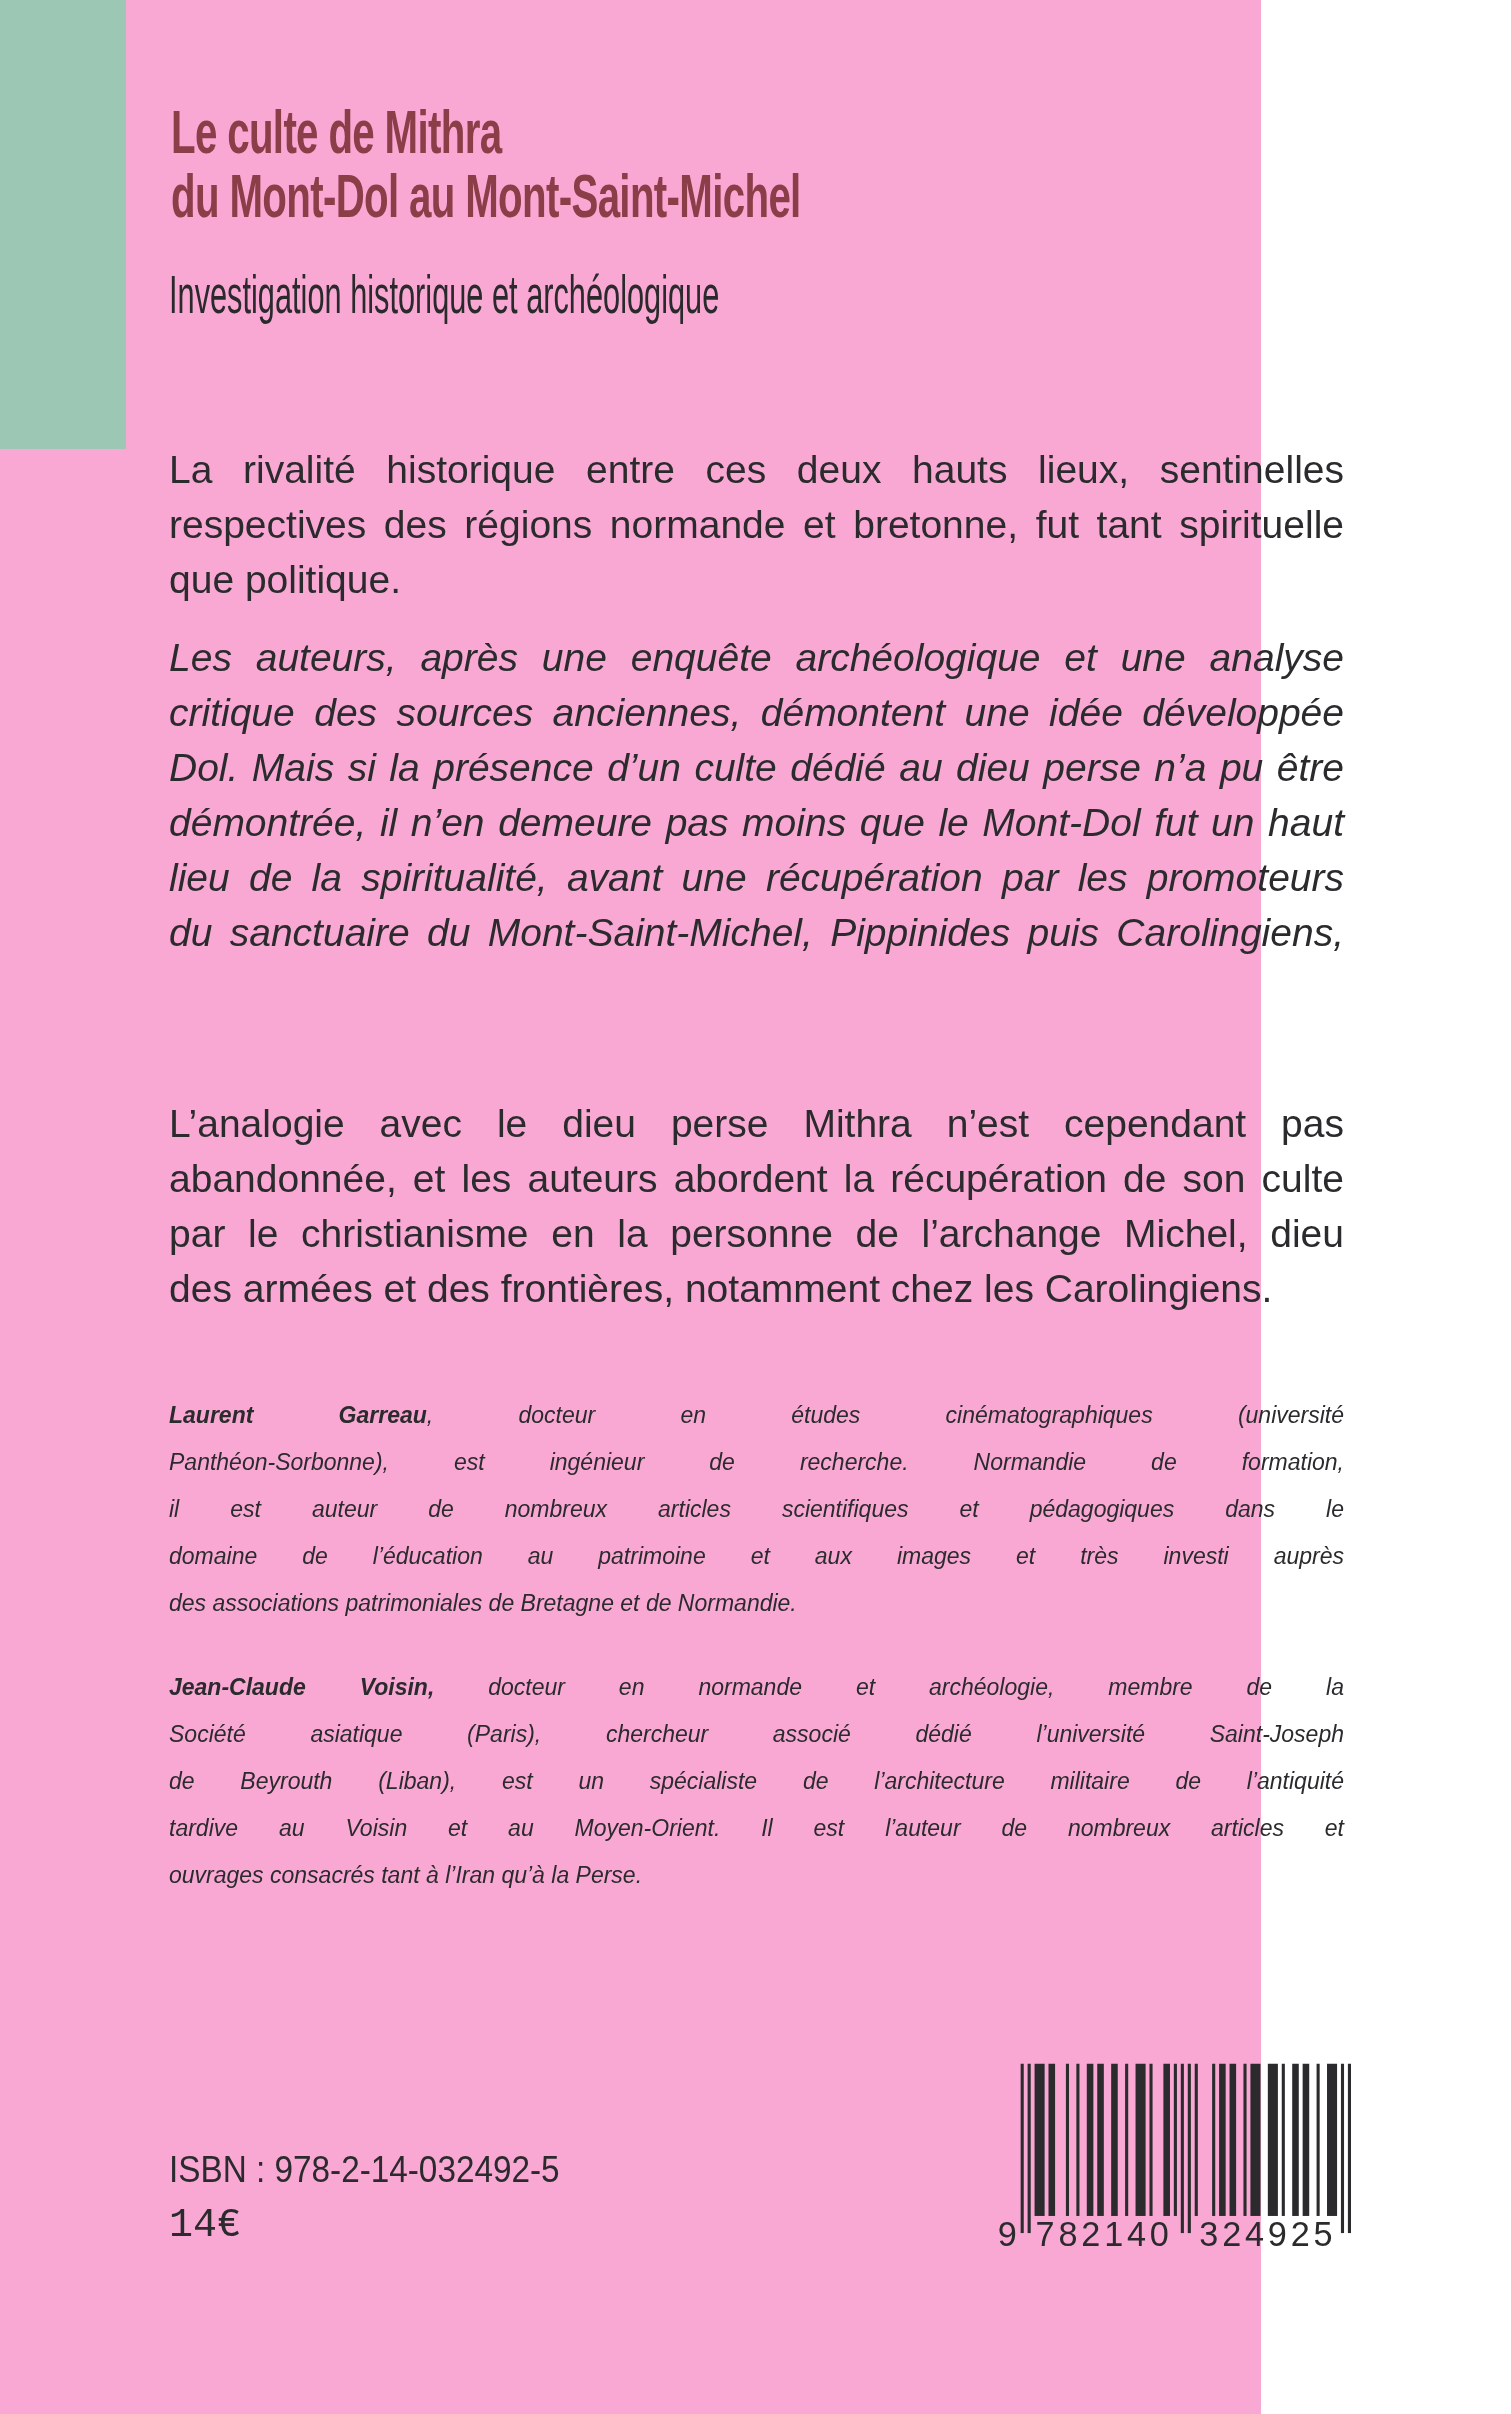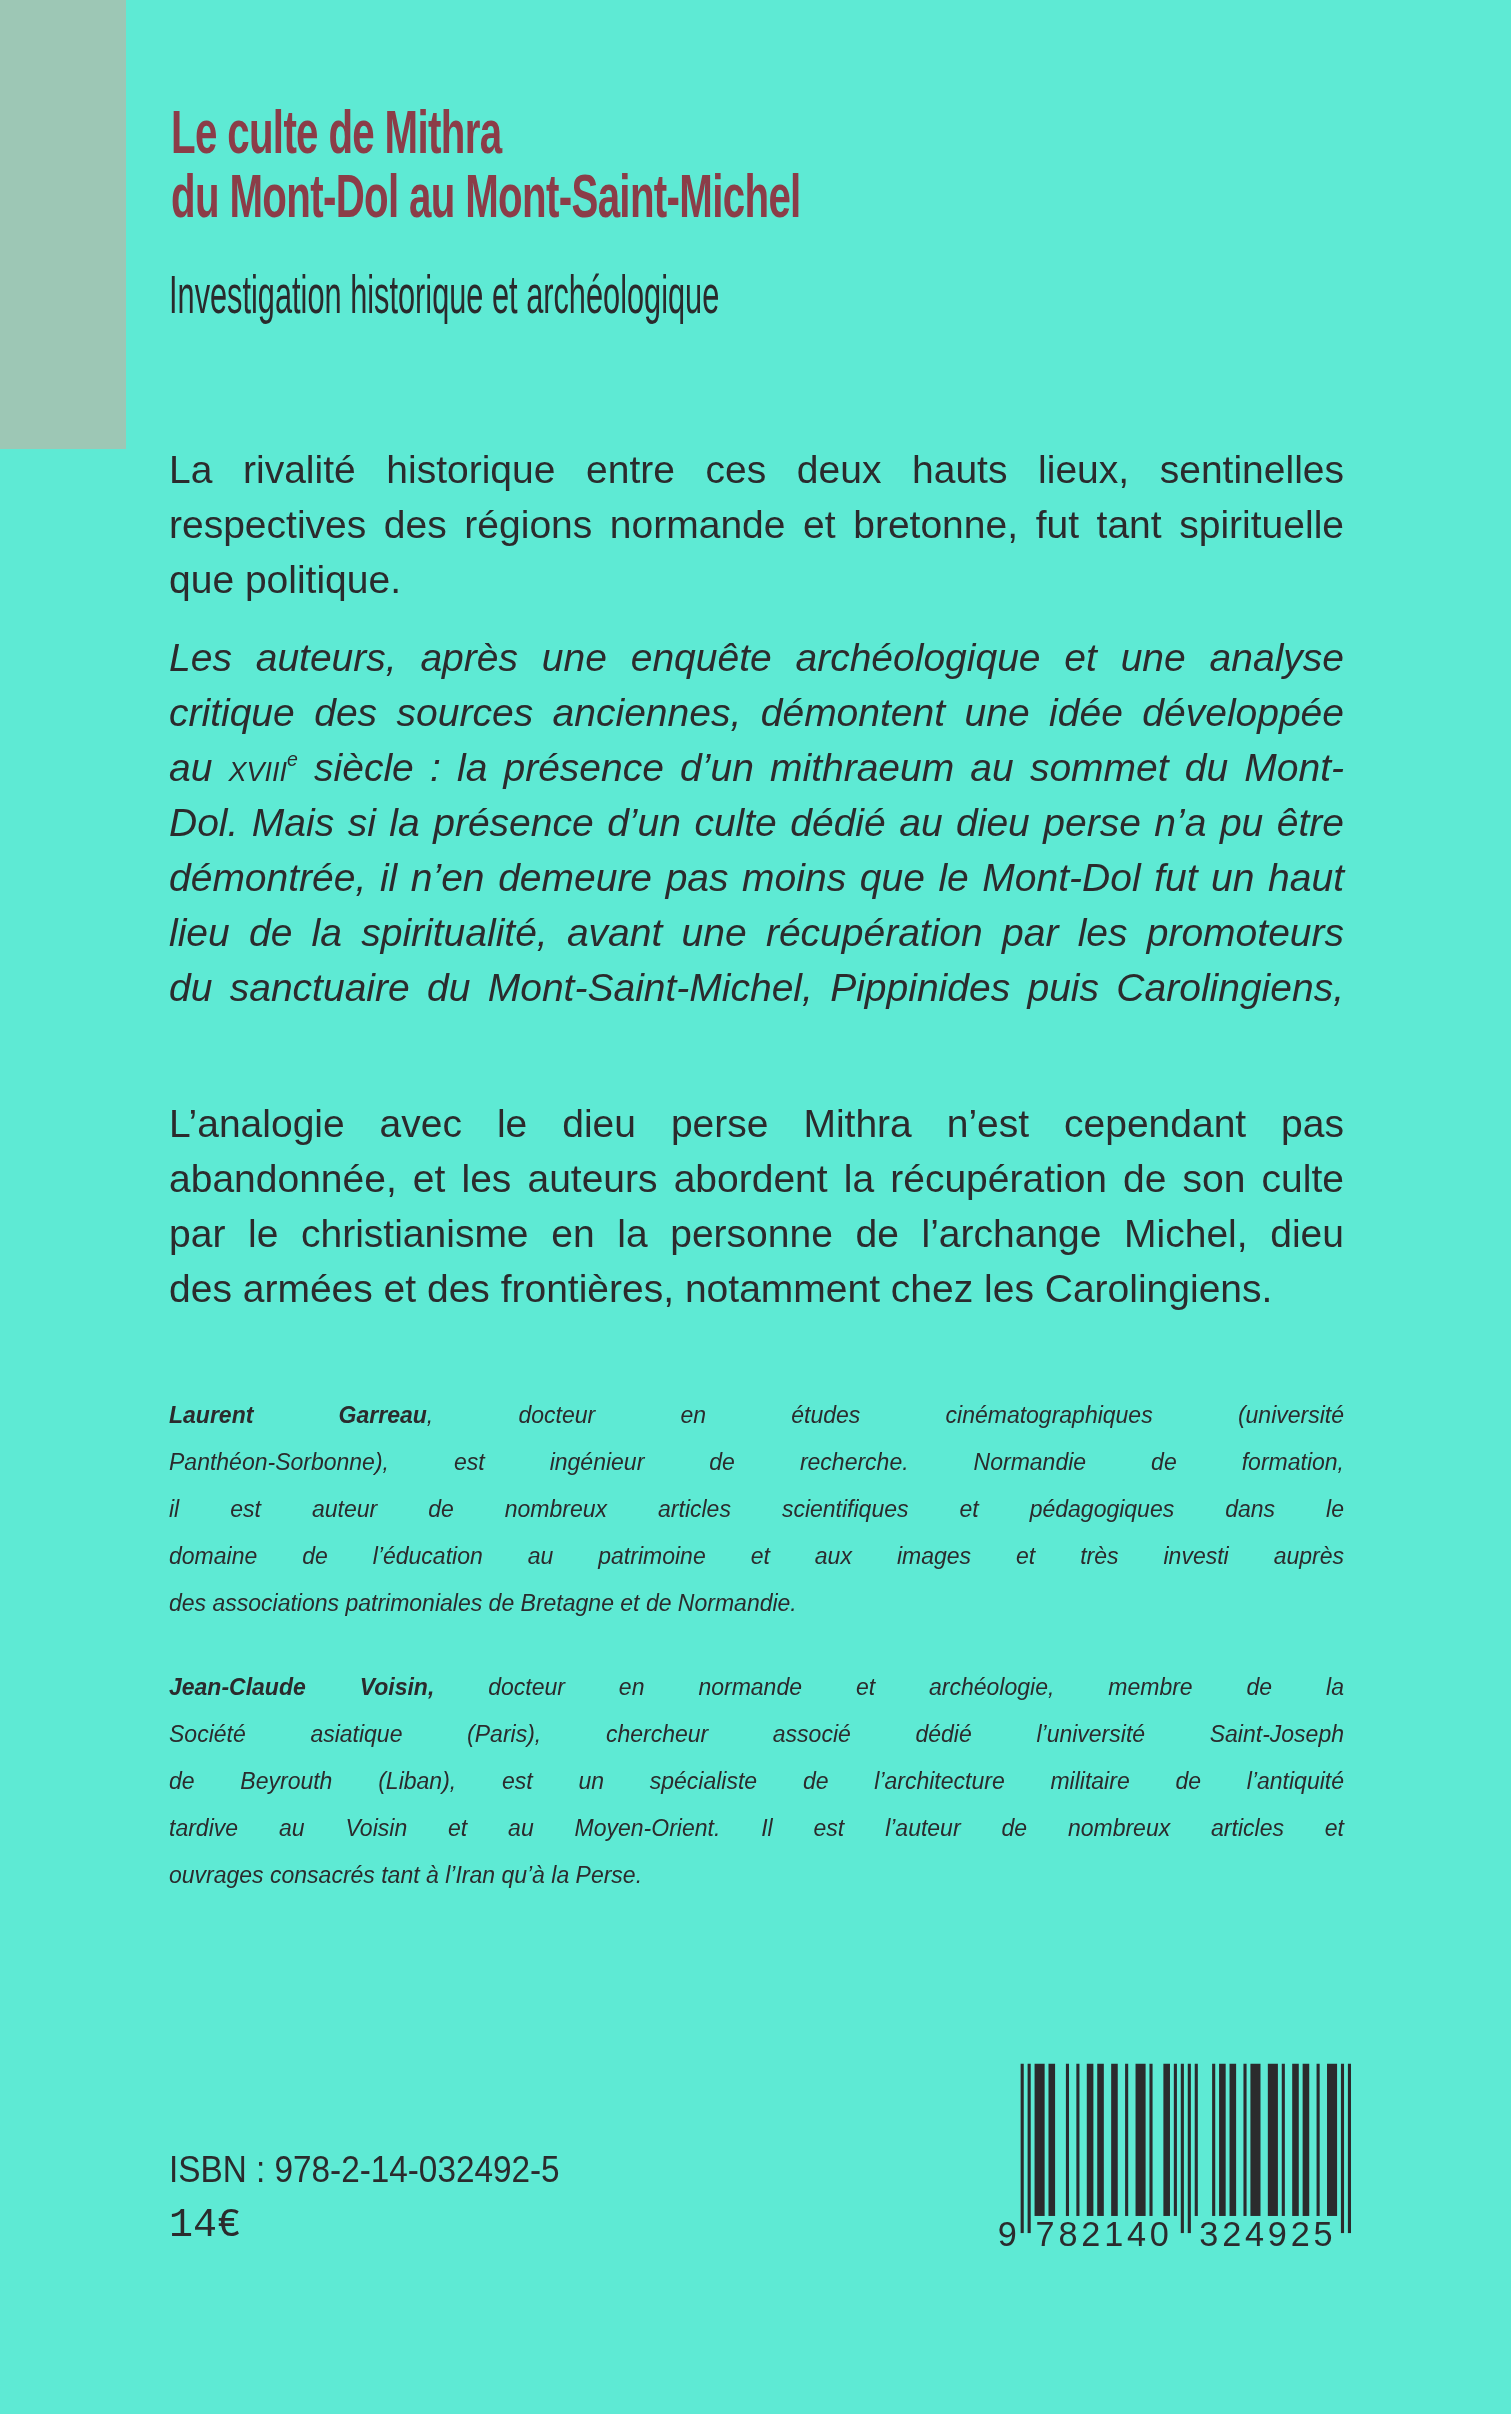--- a/index.html
+++ b/index.html
@@ -1,17 +1,17 @@
 <!DOCTYPE html>
 <html style="font-size:15px"><head>
   <meta charset="utf-8">
   <style>
     html, body { margin: 0; padding: 0; background: #ffffff; }
     body { width: 1511px; height: 2415px; position: relative; overflow: hidden; }
-    .page { position: absolute; left: 0; top: 0; width: 1511px; height: 2415px; background: #5eead4; }
+    .page { position: absolute; left: 0; top: 0; width: 1261px; height: 2415px; background: #f9a8d4; }
 
     .green-band { position: absolute; left: 0; top: 0; width: 126px; height: 449px; background: #9dc7b5; }
 
     
     .title-line {
       position: absolute; left: 171px;
       font-family: "Liberation Sans", sans-serif; font-weight: 700;
       font-size: 61px; line-height: 61px; color: #8b3d48;
       white-space: nowrap; transform-origin: 0 0; letter-spacing: -1px;
     }
@@ -83,21 +83,20 @@
 
   <div class="body-block p1">
     <span class="line wrap">La rivalité historique entre ces deux hauts lieux, sentinelles</span>
     <span class="line wrap">respectives des régions normande et bretonne, fut tant spirituelle</span>
     <span class="line wrap last">que politique.</span>
   </div>
 
   <div class="body-block p2">
     <span class="line wrap">Les auteurs, après une enquête archéologique et une analyse</span>
     <span class="line wrap">critique des sources anciennes, démontent une idée développée</span>
-    <span class="line wrap"><span>au </span><span class="smallcaps">XVIII</span><sup class="ord">e</sup><span> siècle : la présence d’un mithraeum au sommet du Mont-</span></span>
     <span class="line wrap">Dol. Mais si la présence d’un culte dédié au dieu perse n’a pu être</span>
     <span class="line wrap">démontrée, il n’en demeure pas moins que le Mont-Dol fut un haut</span>
     <span class="line wrap">lieu de la spiritualité, avant une récupération par les promoteurs</span>
     <span class="line wrap">du sanctuaire du Mont-Saint-Michel, Pippinides puis Carolingiens,</span>
   </div>
 
   <div class="body-block p3">
     <span class="line wrap">L’analogie avec le dieu perse Mithra n’est cependant pas</span>
     <span class="line wrap">abandonnée, et les auteurs abordent la récupération de son culte</span>
     <span class="line wrap">par le christianisme en la personne de l’archange Michel, dieu</span>

